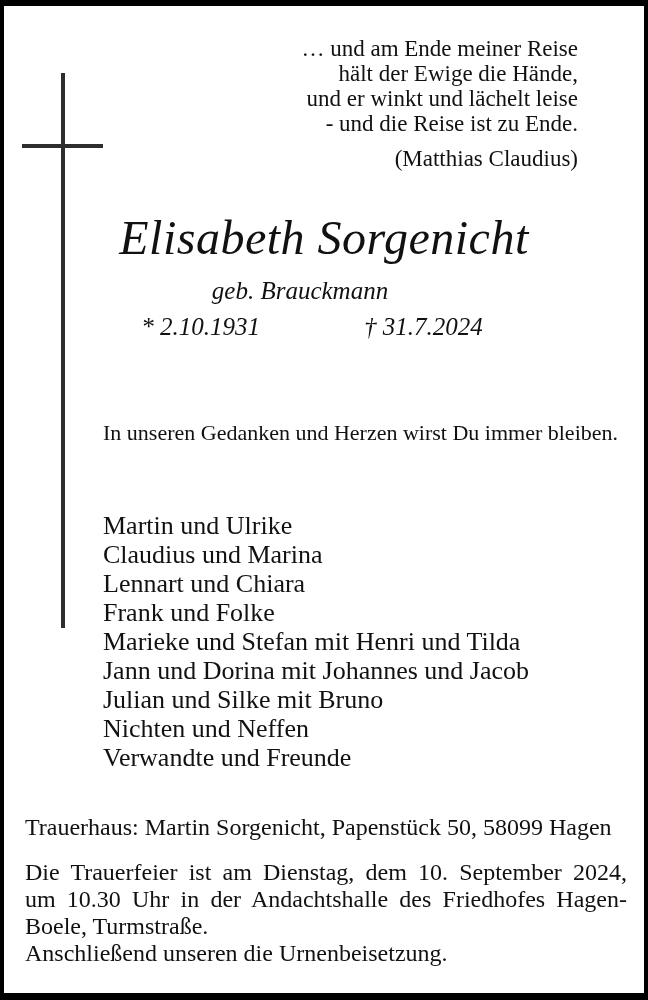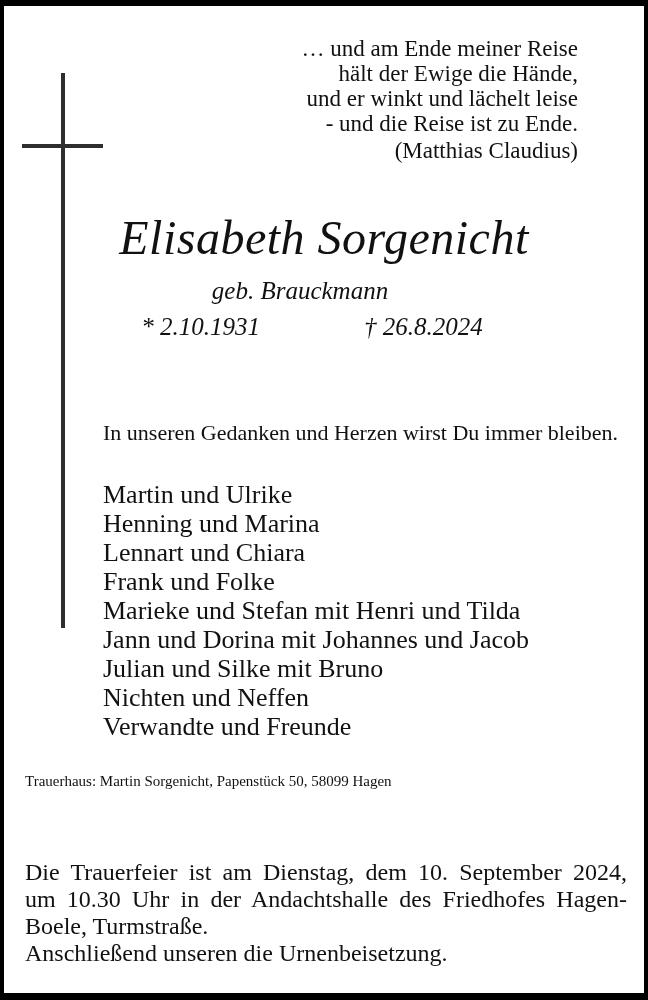--- a/index.html
+++ b/index.html
@@ -23,21 +23,21 @@
   
   .quote-block {
     top: 36px;
     right: 70px;
     text-align: right;
     font-size: 23px;
     line-height: 25px;
     white-space: nowrap;
   }
   .quote-attribution {
-    margin-top: 2px;
+    margin-top: 10px;
   }
 
   
   .cross-v { left: 61px; top: 73px; width: 4px; height: 555px; background: #2e2e2e; }
   .cross-h { left: 22px; top: 144px; width: 81px; height: 4px; background: #2e2e2e; }
 
   
   .name {
     left: 0; top: 214px; width: 648px;
     text-align: center;
@@ -65,29 +65,29 @@
   }
 
   .memorial-line {
     left: 103px; top: 422px;
     font-size: 22px;
     line-height: 22px;
     white-space: nowrap;
   }
 
   .mourners {
-    left: 103px; top: 480px;
+    left: 103px; top: 511px;
     font-size: 26px;
     line-height: 29px;
   }
   .mourners div { white-space: nowrap; }
 
   .trauerhaus-line {
-    left: 25px; top: 770px;
-    font-size: 15px;
+    left: 25px; top: 816px;
+    font-size: 24px;
     line-height: 23px;
     white-space: nowrap;
   }
 
   .ceremony {
     left: 25px; top: 859px; width: 602px;
     font-size: 24px;
     line-height: 27px;
   }
   .ceremony .just {
@@ -109,28 +109,28 @@
     <div>hält der Ewige die Hände,</div>
     <div>und er winkt und lächelt leise</div>
     <div>- und die Reise ist zu Ende.</div>
     <div class="quote-attribution">(Matthias Claudius)</div>
   </div>
 
   <div class="abs name">Elisabeth Sorgenicht</div>
   <div class="abs maiden-name">geb. Brauckmann</div>
   <div class="abs dates-row">
     <span>* 2.10.1931</span>
-    <span>† 26.8.2024</span>
+    <span>† 31.7.2024</span>
   </div>
 
   <div class="abs memorial-line">In unseren Gedanken und Herzen wirst Du immer bleiben.</div>
 
   <div class="abs mourners">
     <div>Martin und Ulrike</div>
-    <div>Henning und Marina</div>
+    <div>Claudius und Marina</div>
     <div>Lennart und Chiara</div>
     <div>Frank und Folke</div>
     <div>Marieke und Stefan mit Henri und Tilda</div>
     <div>Jann und Dorina mit Johannes und Jacob</div>
     <div>Julian und Silke mit Bruno</div>
     <div>Nichten und Neffen</div>
     <div>Verwandte und Freunde</div>
   </div>
 
   <div class="abs trauerhaus-line">Trauerhaus: Martin Sorgenicht, Papenstück 50, 58099 Hagen</div>

